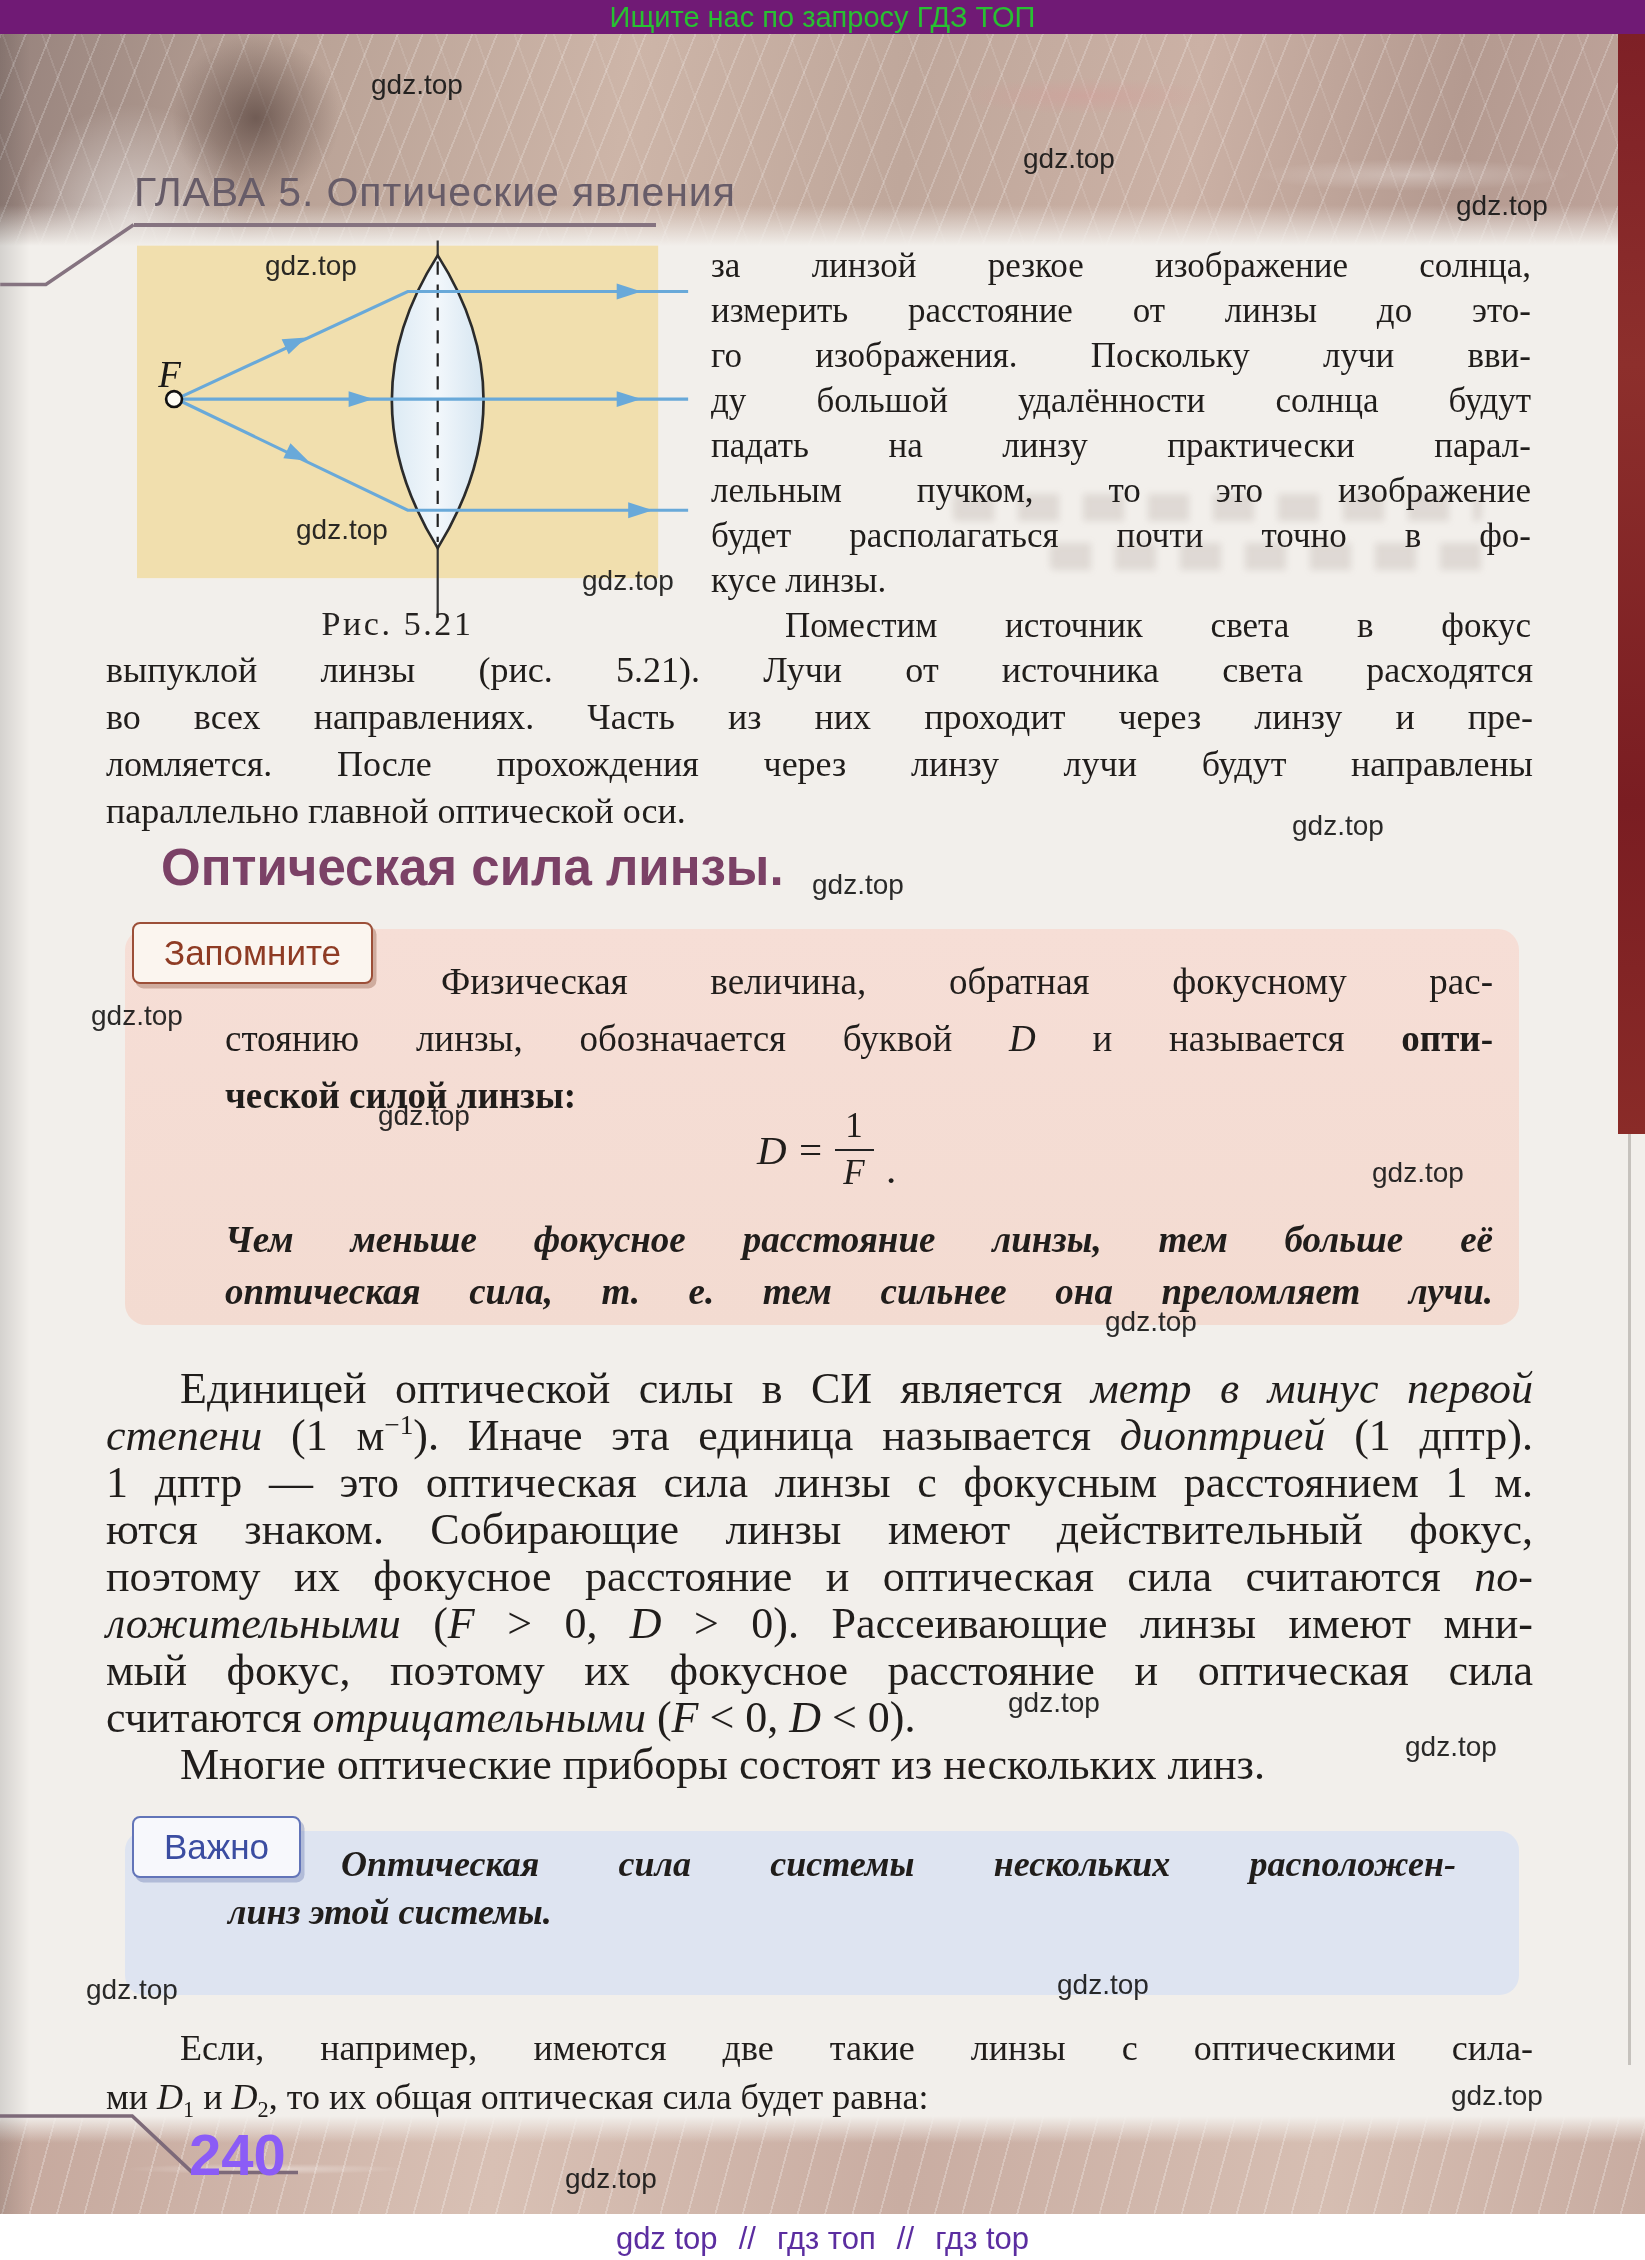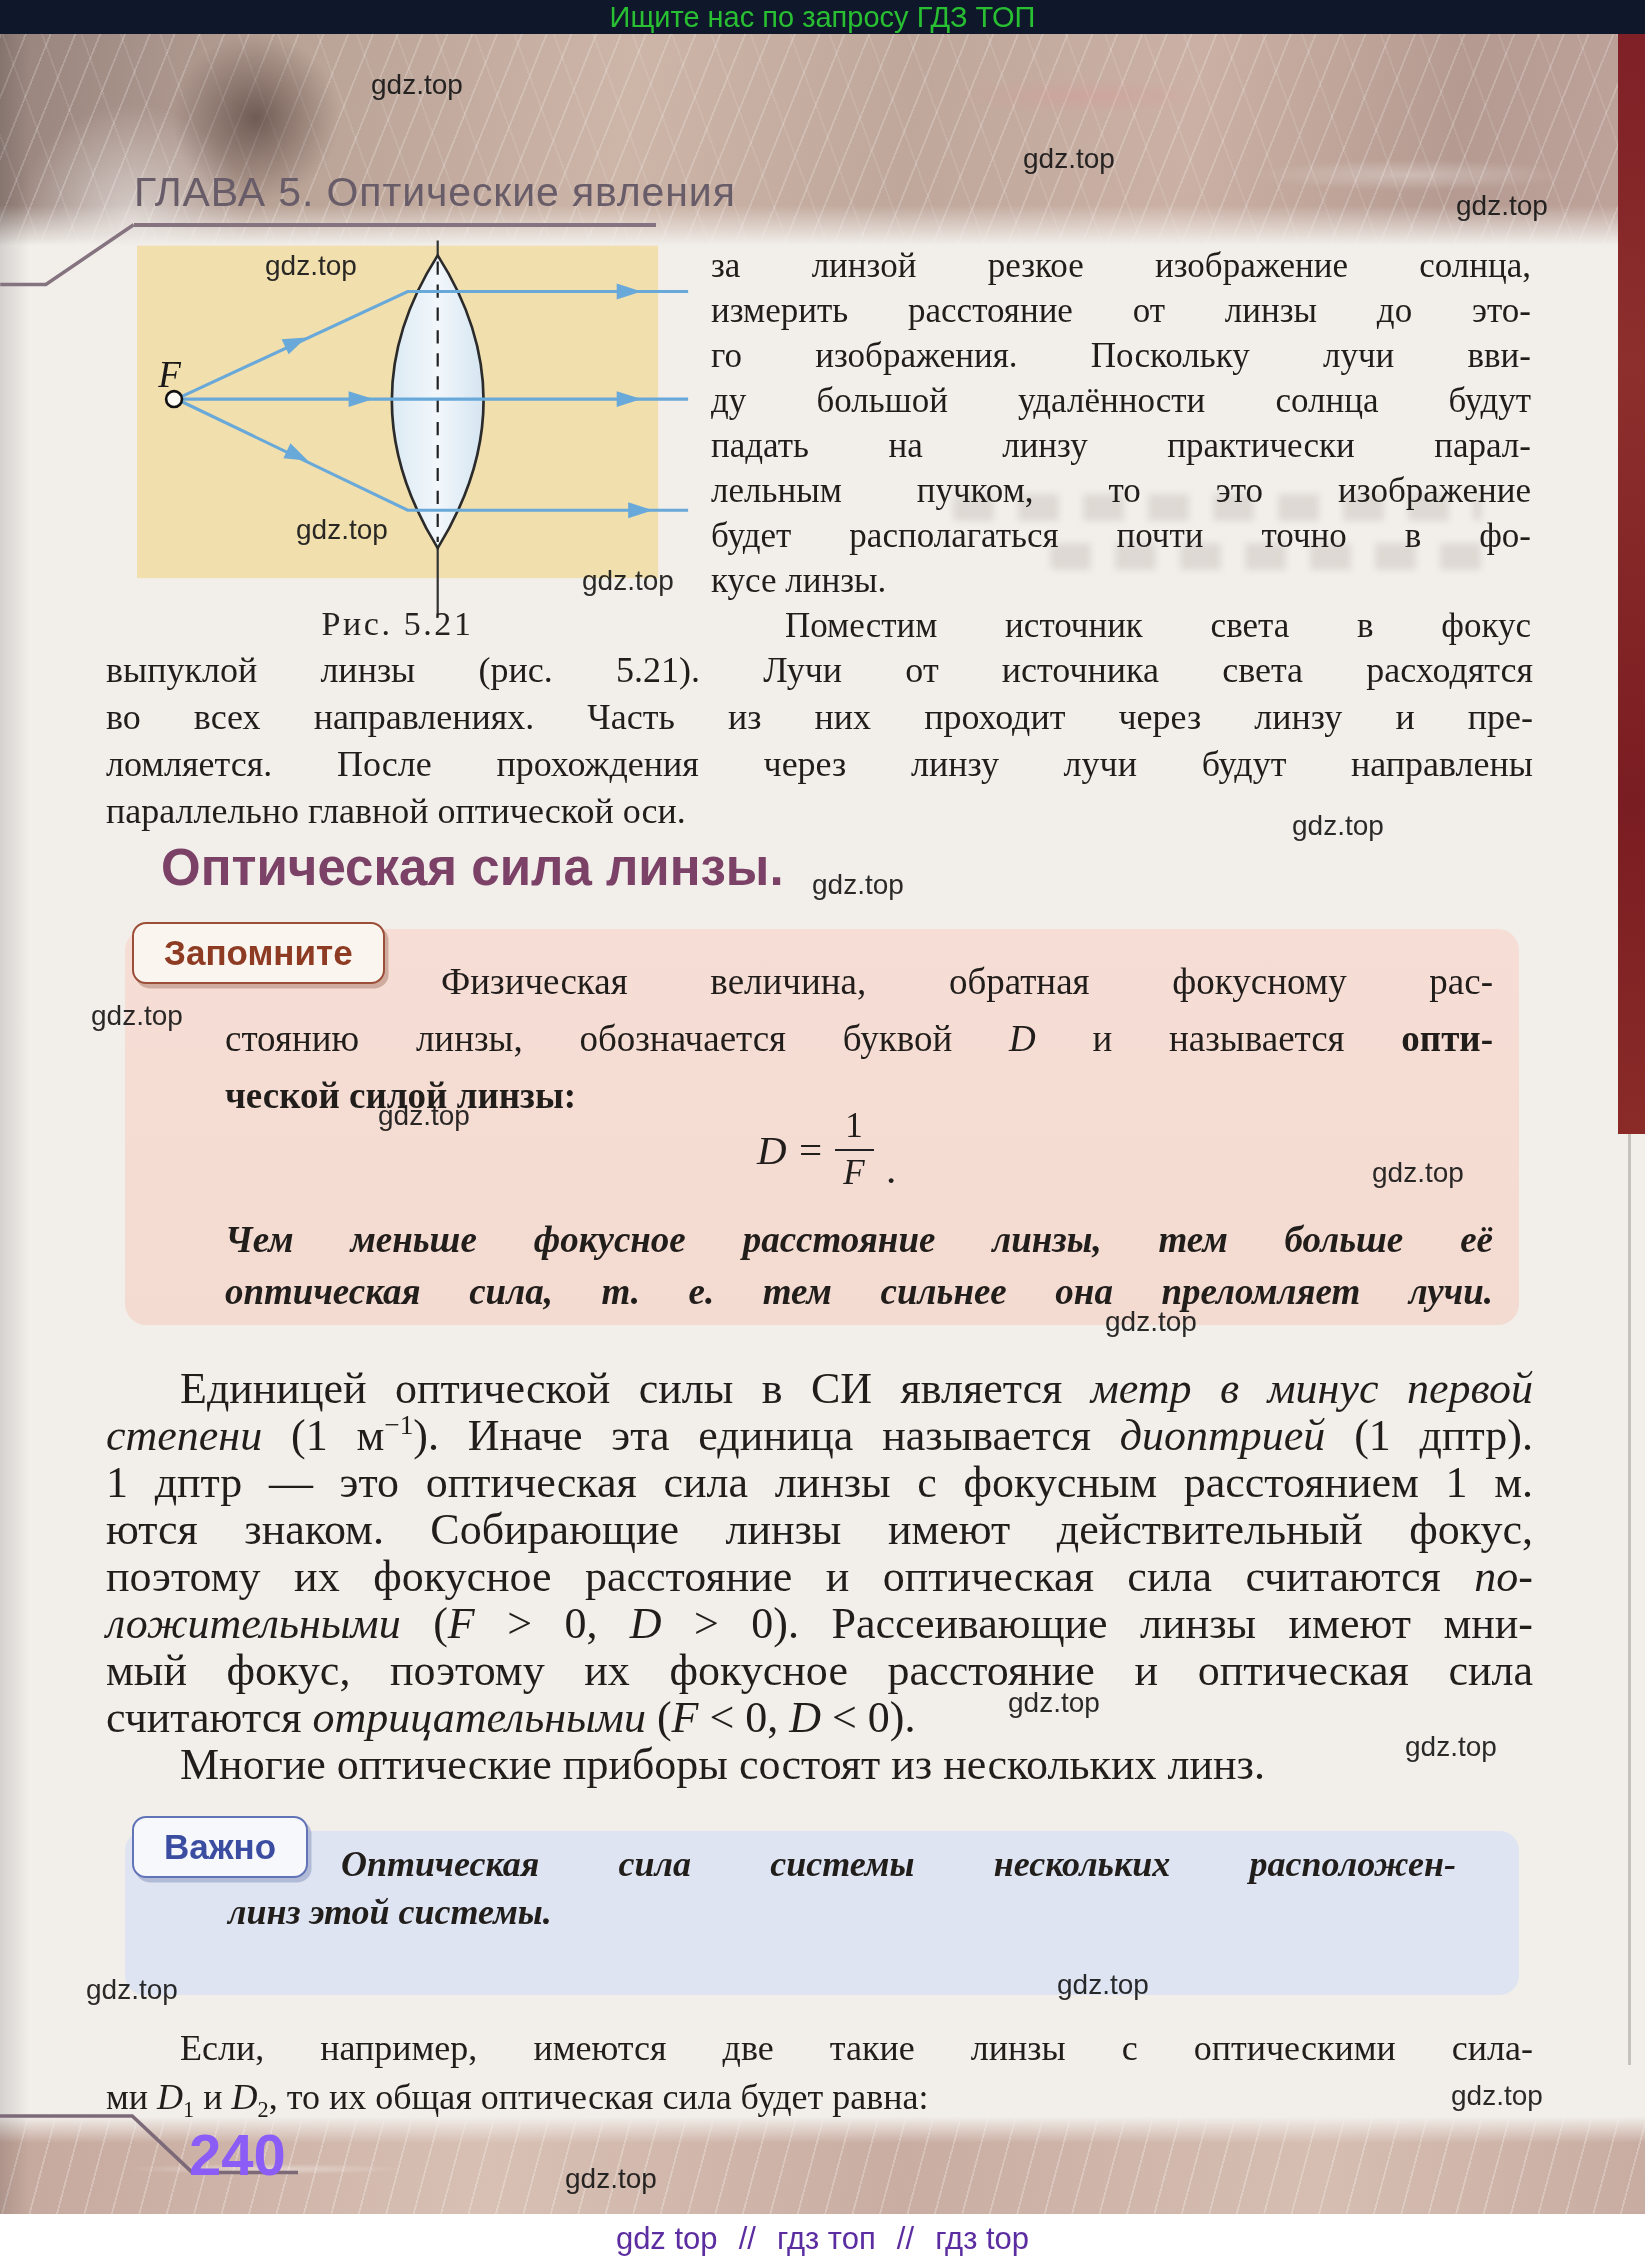--- a/index.html
+++ b/index.html
@@ -1,20 +1,20 @@
 <!DOCTYPE html>
 <html style="font-size:14px"><head>
 <meta charset="utf-8">
 <style>
   html,body{margin:0;padding:0;}
   body{width:1645px;height:2260px;position:relative;background:#f2efeb;overflow:hidden;
        font-family:"Liberation Serif", serif;color:#201d1b;}
   .abs{position:absolute;}
   
-  .banner{left:0;top:0;width:1645px;height:34px;background:#0f172a;text-align:center;}
+  .banner{left:0;top:0;width:1645px;height:34px;background:#701a75;text-align:center;}
   .banner span{font-family:"Liberation Sans",sans-serif;font-size:29px;color:#28c032;line-height:34px;}
   
   .band{left:0;top:34px;width:1645px;height:212px;
     background:
       radial-gradient(circle at 256px 84px, rgba(56,37,33,.55), rgba(56,37,33,0) 84px),
       radial-gradient(circle at 132px 185px, rgba(255,255,255,.55), rgba(255,255,255,0) 115px),
       radial-gradient(ellipse at 1085px 62px, rgba(216,150,150,.35), rgba(216,150,150,0) 132px),
       radial-gradient(ellipse at 1412px 141px, rgba(255,255,255,.30), rgba(255,255,255,0) 159px),
       repeating-linear-gradient(112deg, rgba(255,255,255,.20) 0 1.8px, rgba(255,255,255,0) 1.8px 23px),
       repeating-linear-gradient(70deg, rgba(255,255,255,.10) 0 1.8px, rgba(255,255,255,0) 1.8px 37px),
@@ -48,21 +48,21 @@
   .bd{font-weight:bold;}
   .sp{vertical-align:super;font-size:0.62em;line-height:0;}
   .sb{vertical-align:sub;font-size:0.62em;line-height:0;}
   .col{left:711px;top:243px;width:820px;}
   .para1{left:106px;top:647px;width:1427px;line-height:47px;font-size:36px;}
   .heading{left:161px;top:838px;font-family:"Liberation Sans",sans-serif;font-weight:bold;
       font-size:51px;color:#7b4166;}
   
   .rem-box{left:125px;top:929px;width:1394px;height:396px;border-radius:21px;
       background:linear-gradient(180deg,#f6ded6,#f3dbd1);}
-  .pill{font-family:"Liberation Sans",sans-serif;font-weight:bold;border-radius:14px;
+  .pill{font-family:"Liberation Sans",sans-serif;font-weight:normal;border-radius:8px;
       padding:8.8px 30px;font-size:35px;}
   .rem-label{left:132px;top:922px;background:#fbf5ef;border:2.6px solid #9c4f38;color:#8e3b24;
       box-shadow:3.5px 4.4px 0 rgba(160,110,90,.45);}
   .rem-content{left:225px;top:953px;width:1268px;line-height:57px;font-size:37px;}
   .rem-italics{left:225px;top:1214px;width:1268px;line-height:52px;font-size:37px;
       font-style:italic;font-weight:600;}
   .formula{left:757px;top:1106px;display:flex;align-items:center;gap:12.4px;font-size:41px;}
   .f-lhs{font-style:italic;}
   .f-frac{display:inline-flex;flex-direction:column;align-items:center;font-size:35px;}
   .f-num{padding:0 8.8px 2.6px;}

